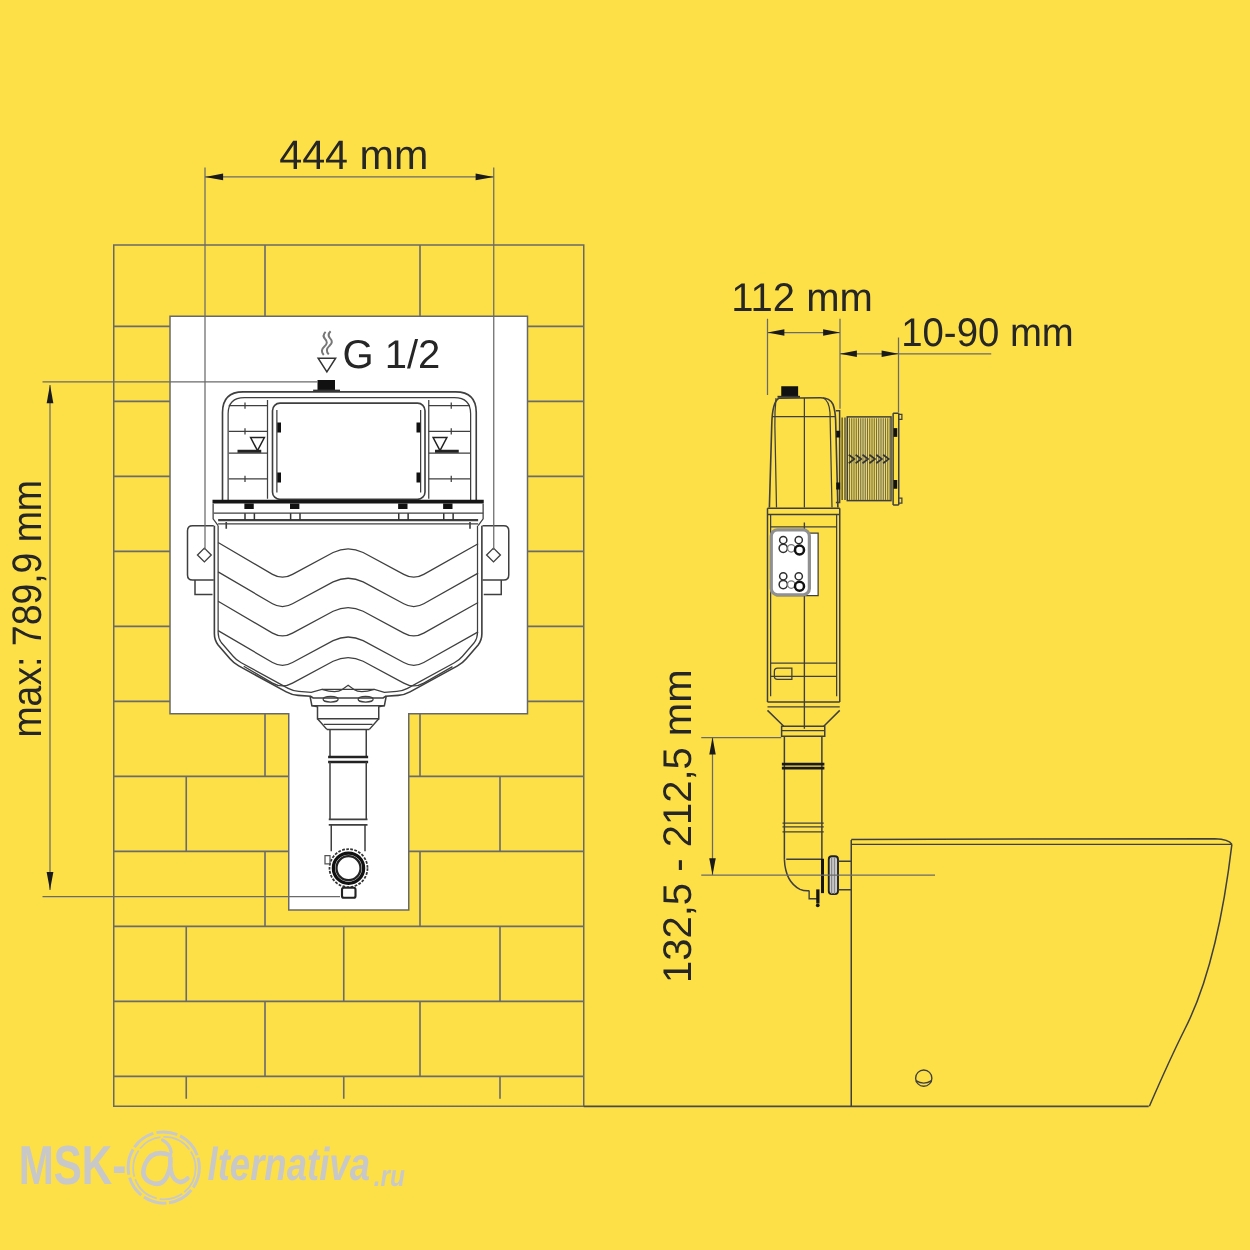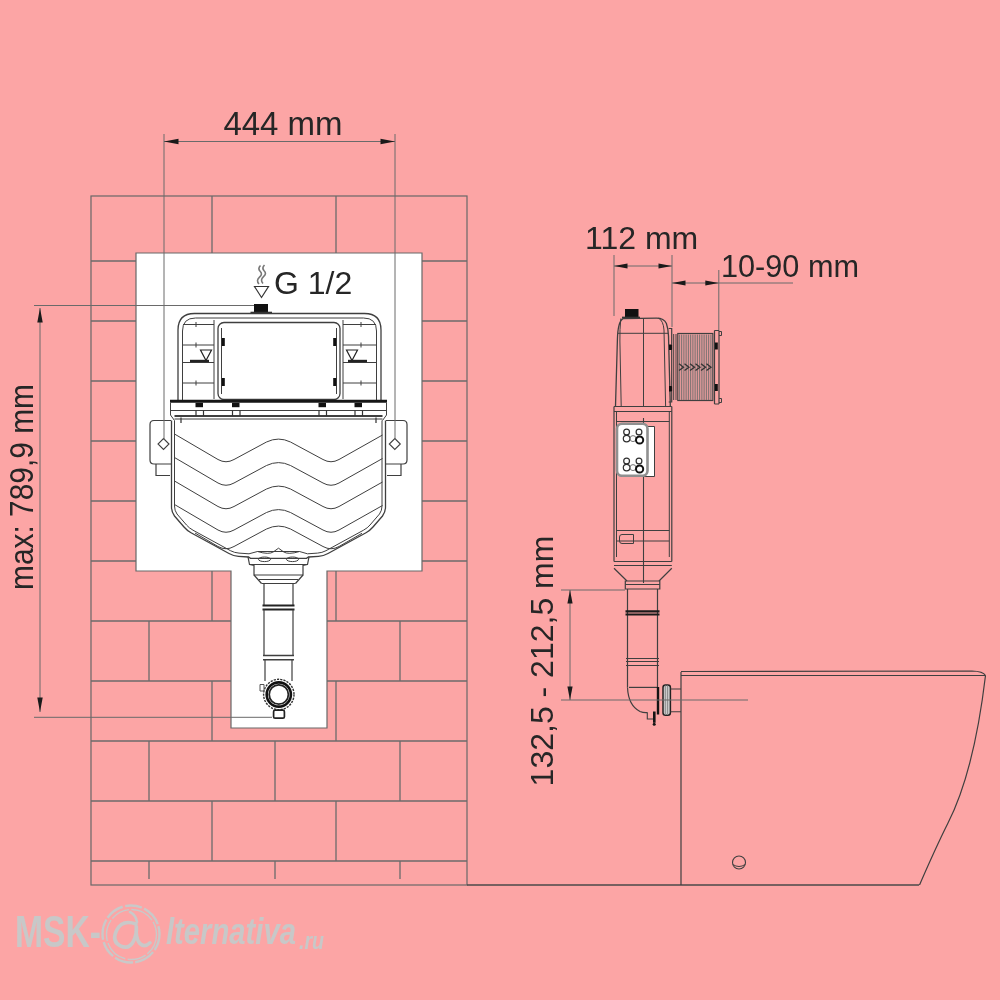--- a/index.html
+++ b/index.html
@@ -1,16 +1,16 @@
 <!DOCTYPE html>
 <html><head>
 <meta charset="utf-8">
 <style>
   html,body{margin:0;padding:0;background:#ffffff;}
-  .page{width:1000px;height:1000px;position:relative;background:#fca5a5;overflow:hidden;}
+  .page{width:1000px;height:1000px;position:relative;background:#fde047;overflow:hidden;}
   svg{position:absolute;top:0;left:0;}
   text{font-family:"Liberation Sans",sans-serif;}
   text.d{fill:#262626;}
   text.w{fill:#c8c8c8;}
 </style>
 </head>
 <body>
 <div class="page">
 <svg width="1000" height="1000" viewBox="0 0 1000 1000" fill="none" stroke-linecap="butt">
 

